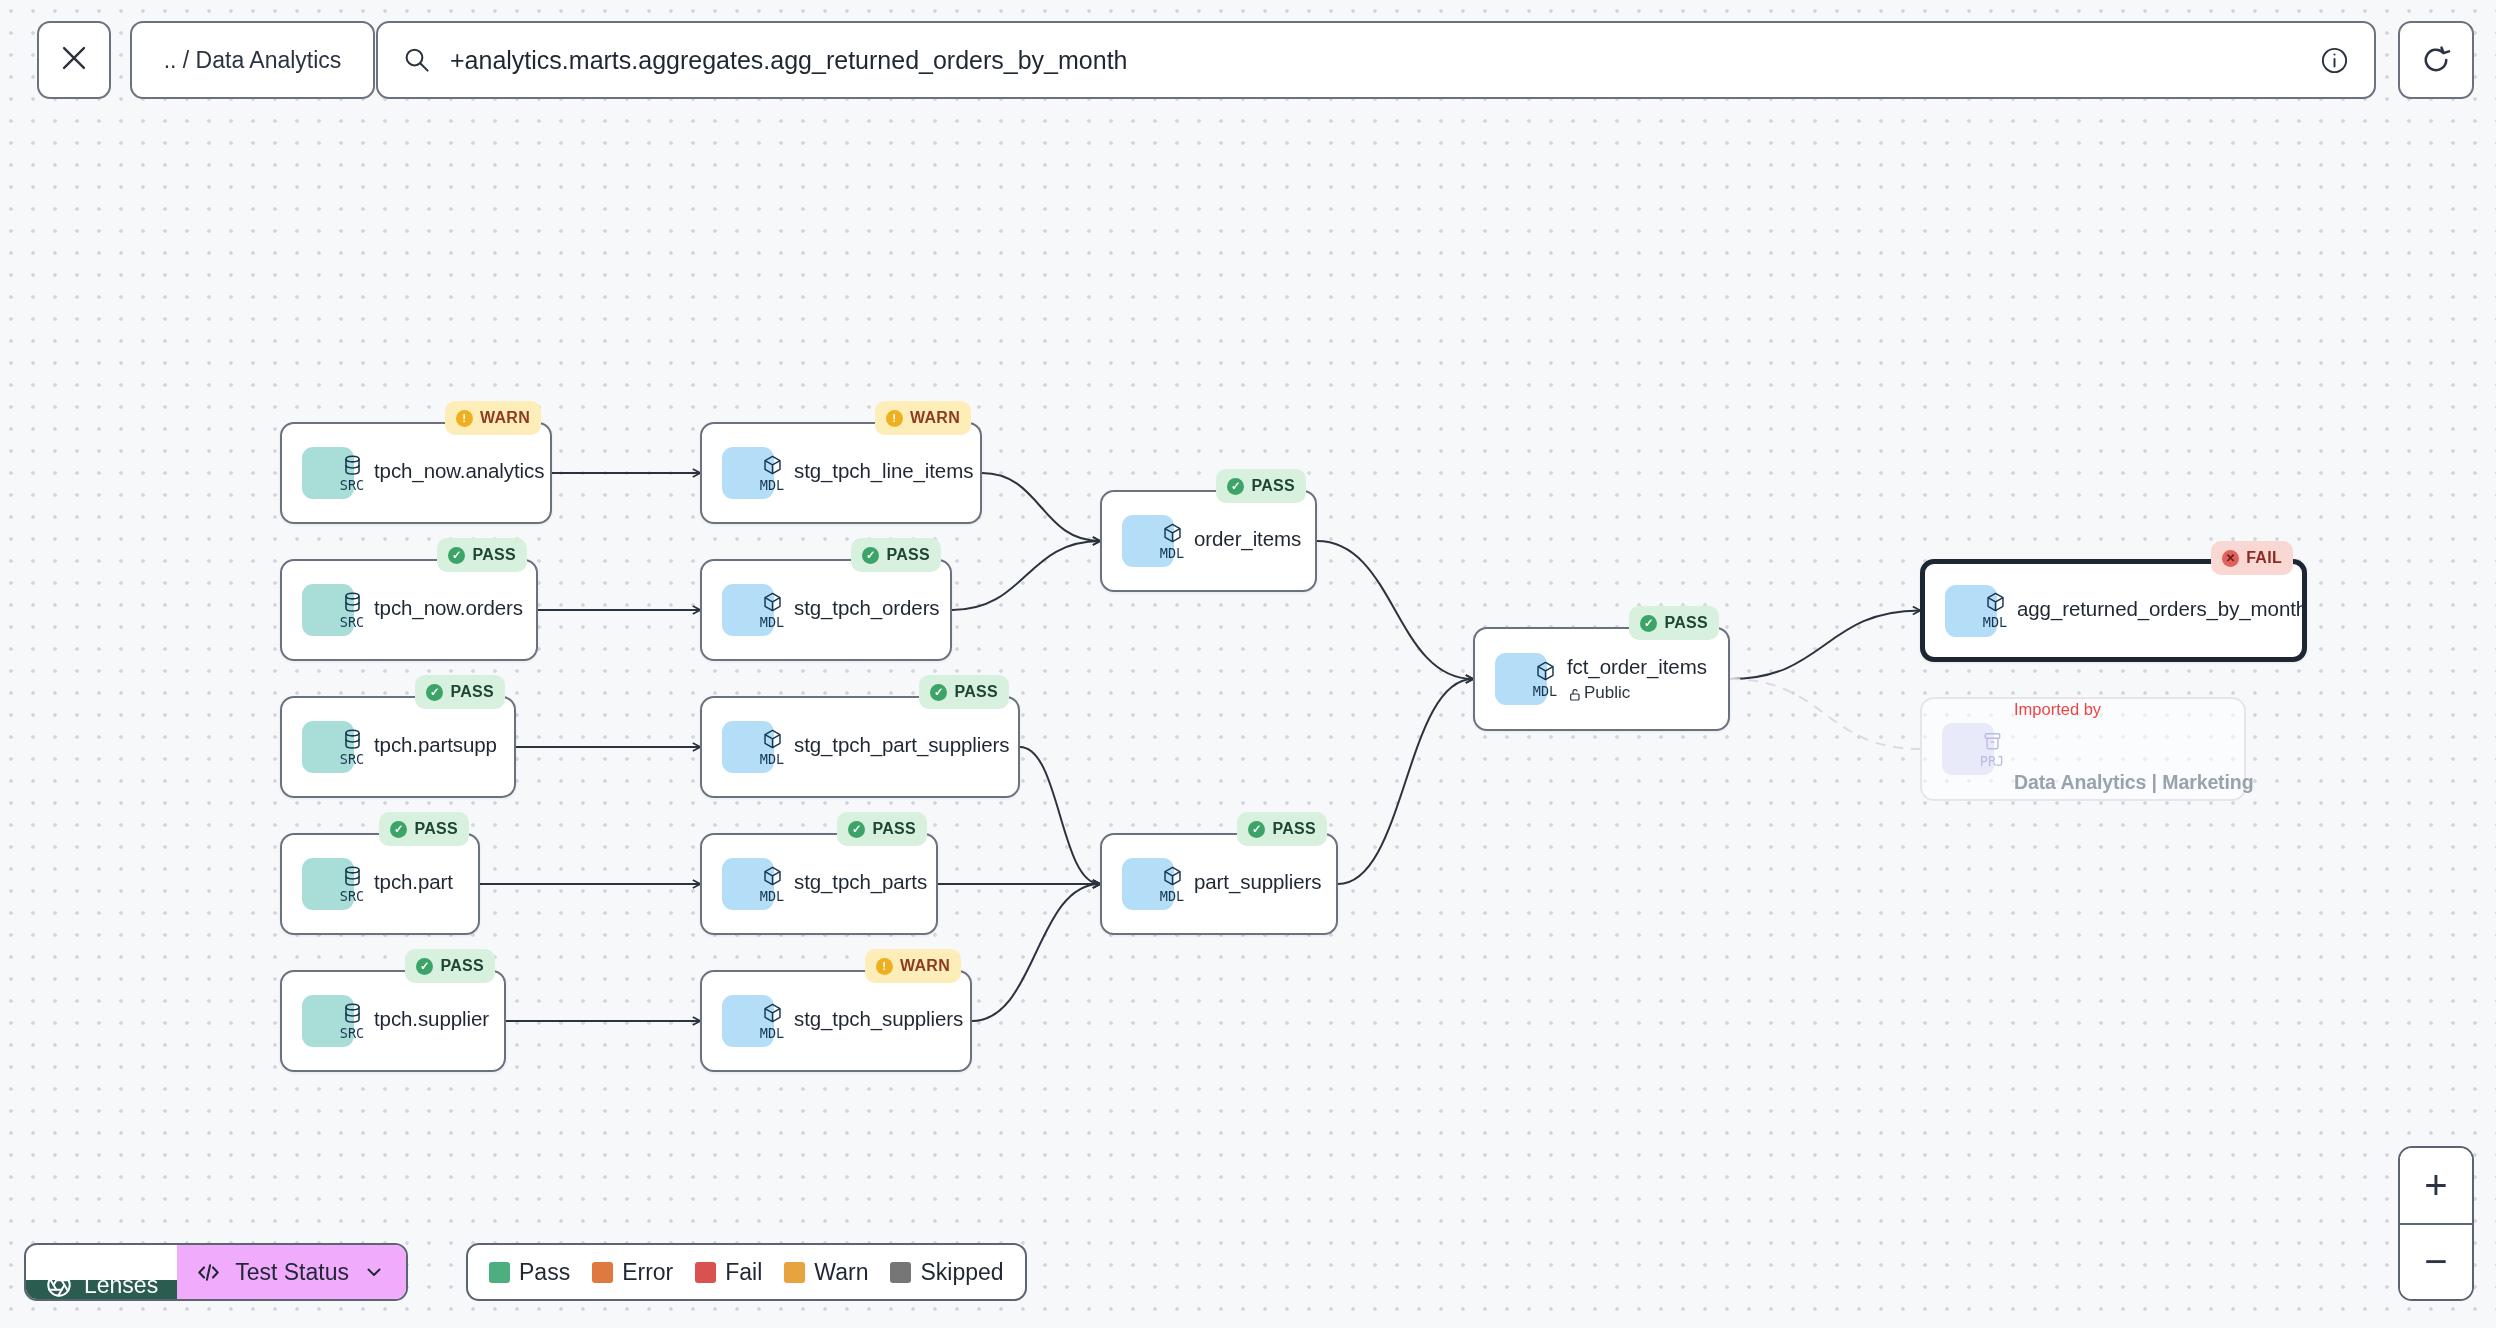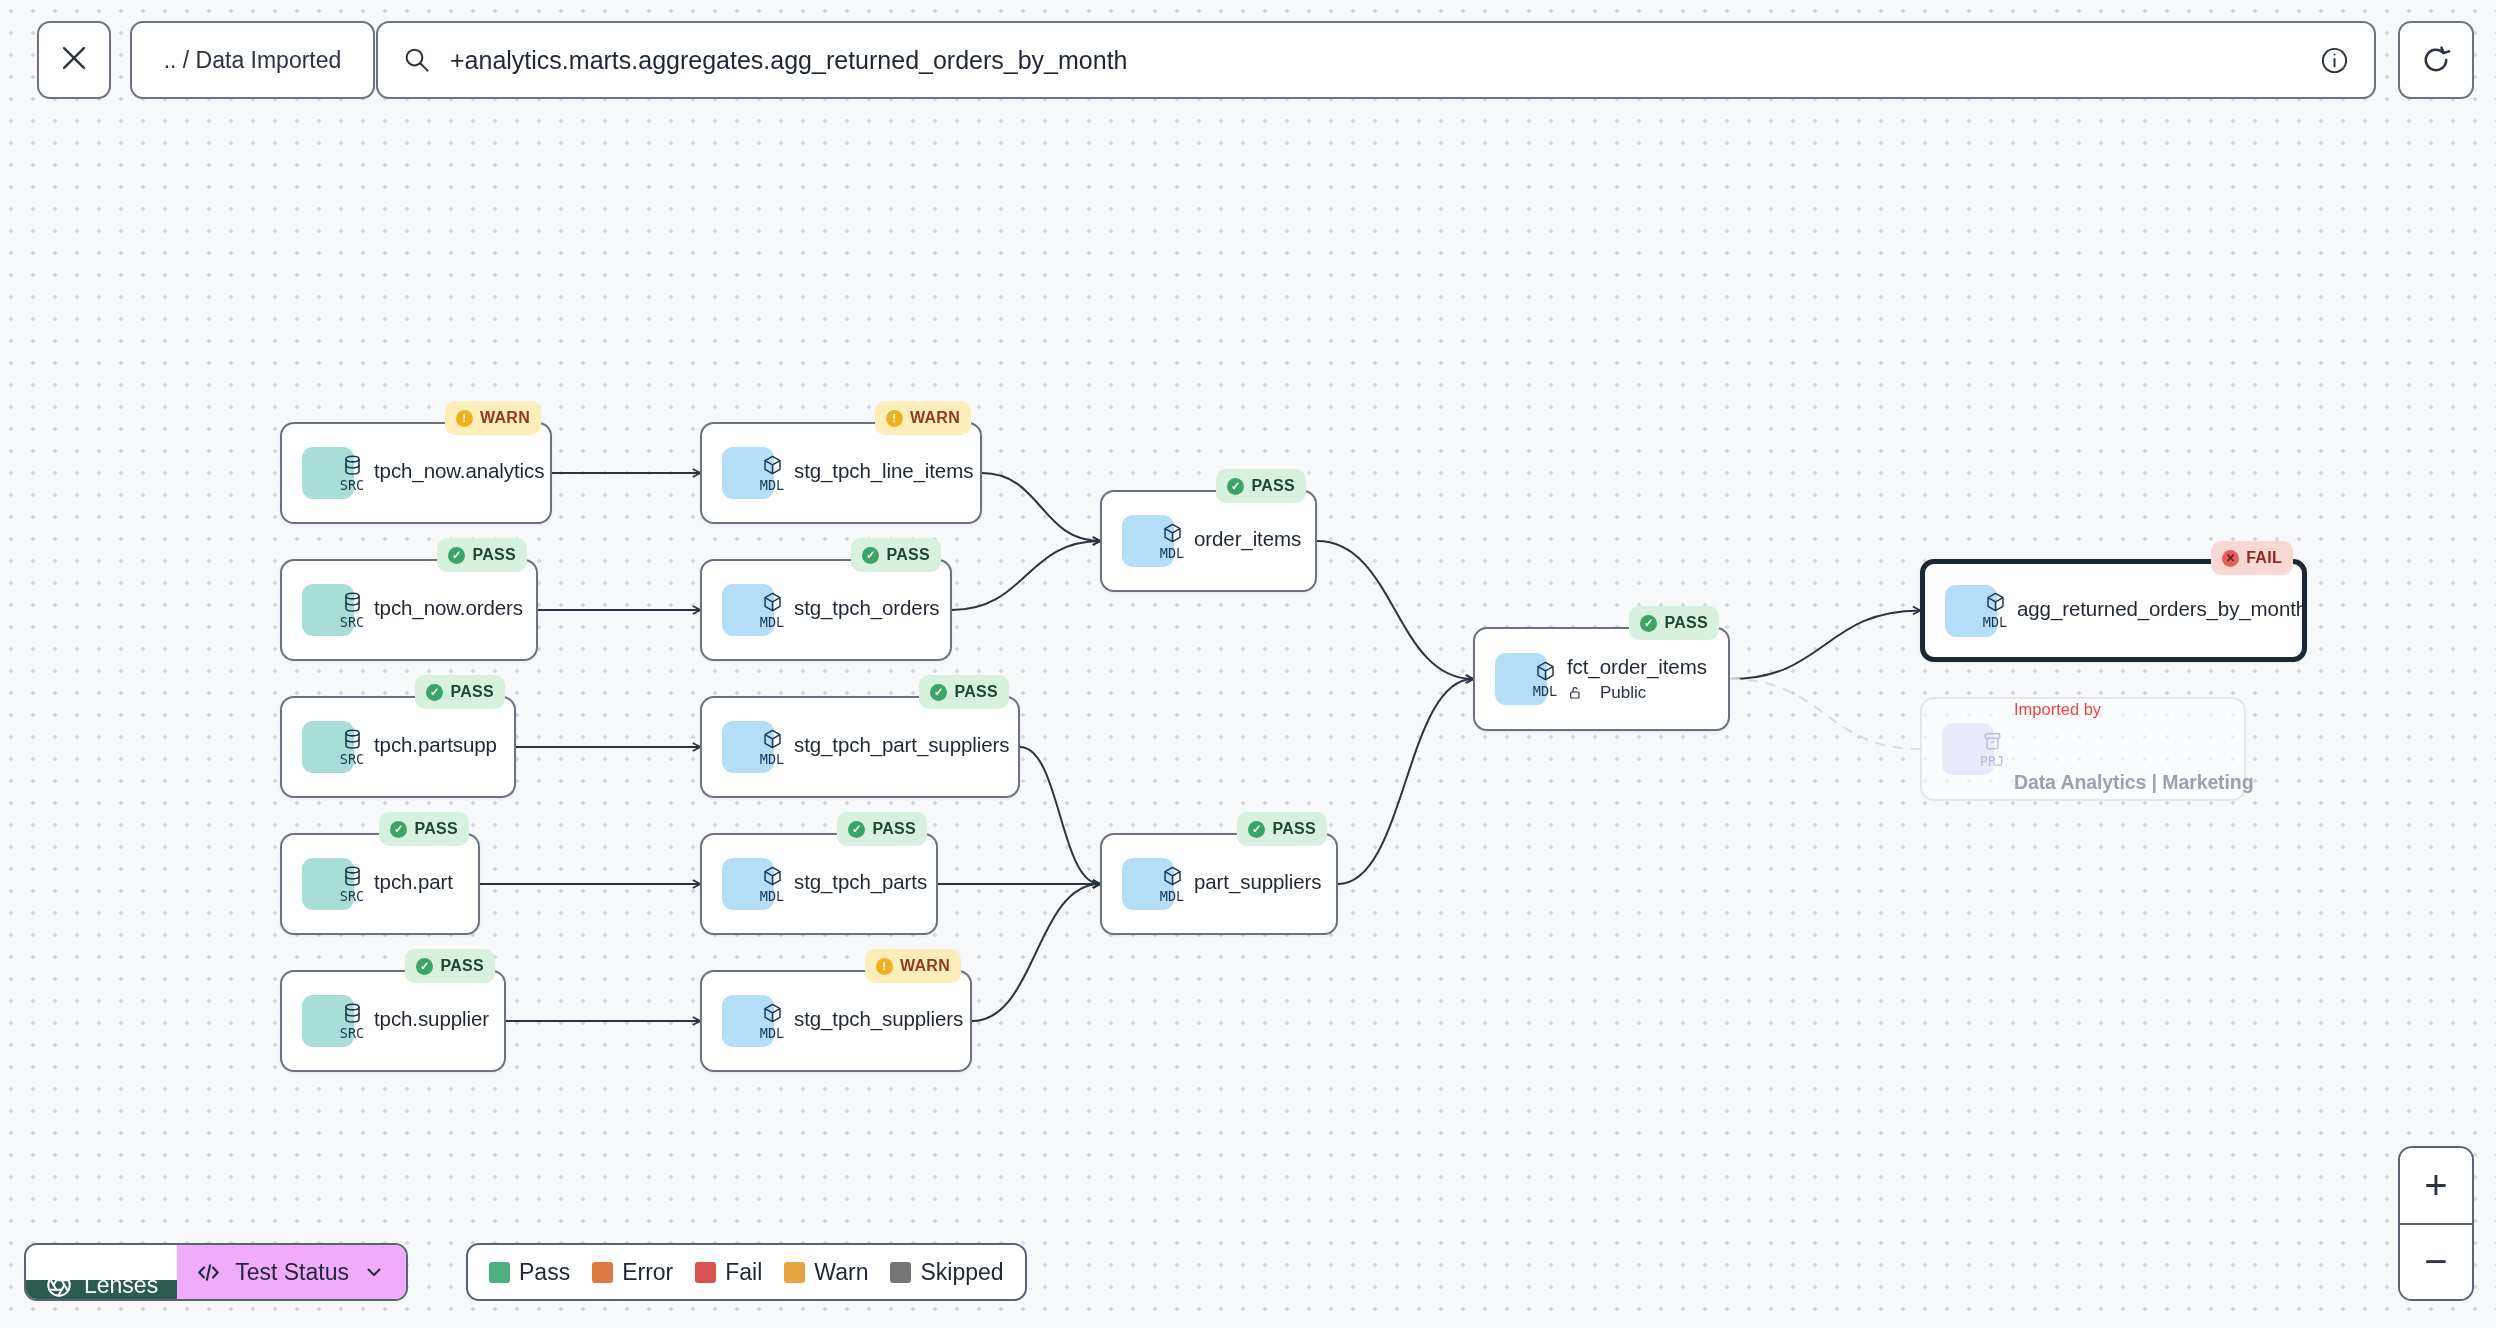--- a/index.html
+++ b/index.html
@@ -46,21 +46,21 @@
     display:flex; flex-direction:column; align-items:center; justify-content:center;
     color:#17364e;
     padding-left:48px;
   }
   .tile-label { font-family:"DejaVu Sans Mono", monospace; font-size:13.5px; font-weight:500; line-height:1.05; margin-top:1px; }
   .tile svg { width:23px; height:23px; stroke:#17364e; }
   .ghost .tile { color:#b9bde2;border-radius:10px; }
   .ghost .tile svg { stroke:#b9bde2; }
   .node-text { display:flex; flex-direction:column; justify-content:center; gap:4px; white-space:nowrap; }
   .node-title { font-size:20.5px; font-weight:500; color:#1f2733; letter-spacing:-0.1px; }
-  .node-subtitle { font-size:17px; color:#2b3440; display:flex; align-items:center; gap:17px; }
+  .node-subtitle { font-size:17px; color:#2b3440; display:flex; align-items:flex-end; gap:1px; }
   .node-subtitle svg { width:16px; height:16px; stroke:#2b3440; }
   .ghost .node-pretitle { font-size:16.5px; color:#ef4444; }
   .ghost .node-title { font-size:19.5px; color:#9aa2ad; font-weight:700;margin-top:48px; }
   .badge {
     position:absolute; top:-23px; right:9px; height:34px;
     border-radius:10px; display:flex; align-items:center; gap:7px; padding:0 11px;
     font-size:16px; font-weight:700; letter-spacing:.3px;
   }
   .badge-dot {
     width:17px; height:17px; border-radius:50%;
@@ -130,21 +130,21 @@
 <div class="tb-btn" id="close-btn">
   <span>
     <svg width="34" height="34" viewBox="0 0 24 24" fill="none" stroke-width="1.7" stroke-linecap="round">
         <line x1="5" y1="5" x2="19" y2="19"></line>
         <line x1="19" y1="5" x2="5" y2="19"></line>
       </svg>
   </span>
 </div>
 
 <div class="tb-btn" id="breadcrumb-btn">
-  <span>.. / Data Imported</span>
+  <span>.. / Data Analytics</span>
 </div>
 
 <div class="tb-btn" id="search-bar">
   <span style="display:flex;">
     <svg width="30" height="30" viewBox="0 0 24 24" fill="none" stroke-width="1.6" stroke-linecap="round">
         <circle cx="10" cy="10" r="6.3"></circle>
         <line x1="14.8" y1="14.8" x2="20.5" y2="20.5"></line>
       </svg>
   </span>
   <input id="search-input" type="text" spellcheck="false" value="+analytics.marts.aggregates.agg_returned_orders_by_month" style="">

